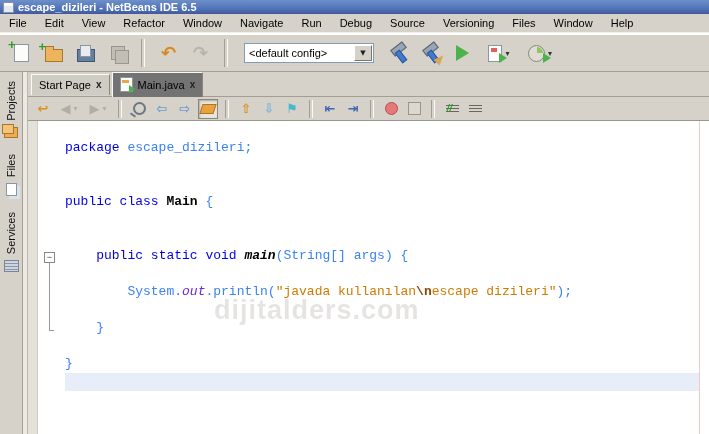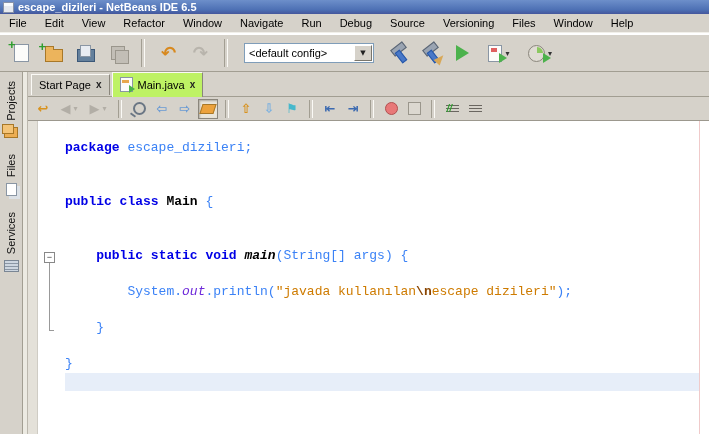--- a/index.html
+++ b/index.html
@@ -68,21 +68,21 @@
                background-image:repeating-linear-gradient(#cdd6e0 0 2px,#8a96a4 2px 3px);}
 
   .splitter{position:absolute;left:22px;top:72px;bottom:0;width:6px;background:#eceae2;
             border-left:1px solid #a29e92;border-right:1px solid #bcb8ae;box-sizing:border-box;}
 
   
   .tabbar{position:absolute;left:28px;right:0;top:72px;height:25px;background:#d6d2ca;
           border-bottom:1px solid #a29e92;box-sizing:border-box;display:flex;align-items:center;padding-left:3px;}
   .tab{height:20px;display:flex;align-items:center;gap:5px;padding:0 7px;background:#cfccc3;
        border:1px solid #fbfaf6;border-right-color:#8a867c;border-bottom:none;margin-right:2px;cursor:default;}
-  .tab.active{background:#bef264;height:24px;position:relative;z-index:2;}
+  .tab.active{background:#737373;height:24px;position:relative;z-index:2;}
   .tab-close{font-weight:bold;font-size:10px;color:#222;line-height:10px;}
   .i-javafile{width:11px;height:13px;background:#fcfcfa;border:1px solid #8a96a4;position:relative;}
   .i-javafile::before{content:"";position:absolute;left:1px;top:2px;width:7px;height:3px;background:#e8a84c;}
   .i-javafile::after{content:"";position:absolute;right:-3px;bottom:-2px;width:0;height:0;border-top:4px solid transparent;border-bottom:4px solid transparent;border-left:6px solid #4cb24c;}
 
   
   .edtoolbar{position:absolute;left:28px;right:0;top:97px;height:24px;background:#d6d2ca;
              border-bottom:1px solid #9c988e;box-sizing:border-box;display:flex;align-items:center;
              padding-left:5px;gap:3px;}
   .ebtn{min-width:20px;height:20px;display:flex;align-items:center;justify-content:center;
@@ -104,21 +104,21 @@
   .i-comment .cc{position:absolute;left:1px;top:-4px;color:#2e9e2e;font-weight:bold;font-size:10px;font-style:italic;}
   .i-uncomment{width:13px;height:11px;background:repeating-linear-gradient(#d6d2ca 0 2px,#6a6660 2px 3px);}
 
   
   .editor{position:absolute;left:28px;right:0;top:121px;bottom:0;background:#fff;overflow:hidden;cursor:text;}
   .glyph-margin{position:absolute;left:0;top:0;bottom:0;width:9px;background:#e4e1d9;border-right:1px solid #cfccc4;}
   .code{position:absolute;left:37px;top:0;width:634px;font-family:"Liberation Mono","DejaVu Sans Mono",monospace;
         font-size:13px;line-height:18px;white-space:pre;}
   .code-line{height:18px;}
   .code-line.hl{background:#e7eef9;}
-  .tok-kw{color:#0000e6;font-weight:bold;}
+  .tok-kw{color:#0000e6;font-weight:normal;}
   .tok-cls{color:#000;font-weight:bold;}
   .tok-mtd{color:#000;font-weight:bold;font-style:italic;}
   .tok-fld{color:#6d28d9;font-style:italic;}
   .tok-str{color:#ce7b00;}
   .tok-esc{color:#8a4500;font-weight:bold;}
   .tok-pl{color:#3b82f6;}
   .fold-box{position:absolute;left:16px;top:131px;width:11px;height:11px;box-sizing:border-box;
             border:1px solid #888;background:#fff;font-size:9px;line-height:8px;text-align:center;color:#333;cursor:pointer;}
   .fold-line{position:absolute;left:21px;top:142px;width:1px;height:67px;background:#999;}
   .fold-hook{position:absolute;left:21px;top:209px;width:5px;height:1px;background:#999;}
@@ -290,20 +290,21 @@
           <span class="cc">//</span>
         </span>
     </div>
     <div class="ebtn">
       <span class="i-uncomment"></span>
     </div>
   </div>
 
   <div class="editor">
     <div class="glyph-margin"></div>
+    <div class="watermark">dijitalders.com</div>
     <div class="code"><div class="code-line"></div><div class="code-line"><span class="tok-kw">package</span><span class="tok-pl"> escape_dizileri;</span></div><div class="code-line"></div><div class="code-line"></div><div class="code-line"><span class="tok-kw">public class</span><span class="tok-pl"> </span><span class="tok-cls">Main</span><span class="tok-pl"> {</span></div><div class="code-line"></div><div class="code-line"></div><div class="code-line"><span class="tok-pl">    </span><span class="tok-kw">public static void</span><span class="tok-pl"> </span><span class="tok-mtd">main</span><span class="tok-pl">(String[] args) {</span></div><div class="code-line"></div><div class="code-line"><span class="tok-pl">        System.</span><span class="tok-fld">out</span><span class="tok-pl">.println(</span><span class="tok-str">"javada kullanılan</span><span class="tok-esc">\n</span><span class="tok-str">escape dizileri"</span><span class="tok-pl">);</span></div><div class="code-line"></div><div class="code-line"><span class="tok-pl">    }</span></div><div class="code-line"></div><div class="code-line"><span class="tok-pl">}</span></div><div class="code-line hl"></div></div>
     <div class="fold-box">−</div>
     <div class="fold-line"></div>
     <div class="fold-hook"></div>
     <div class="margin-line"></div>
   </div>
 
 </div>
 
 </body></html>

